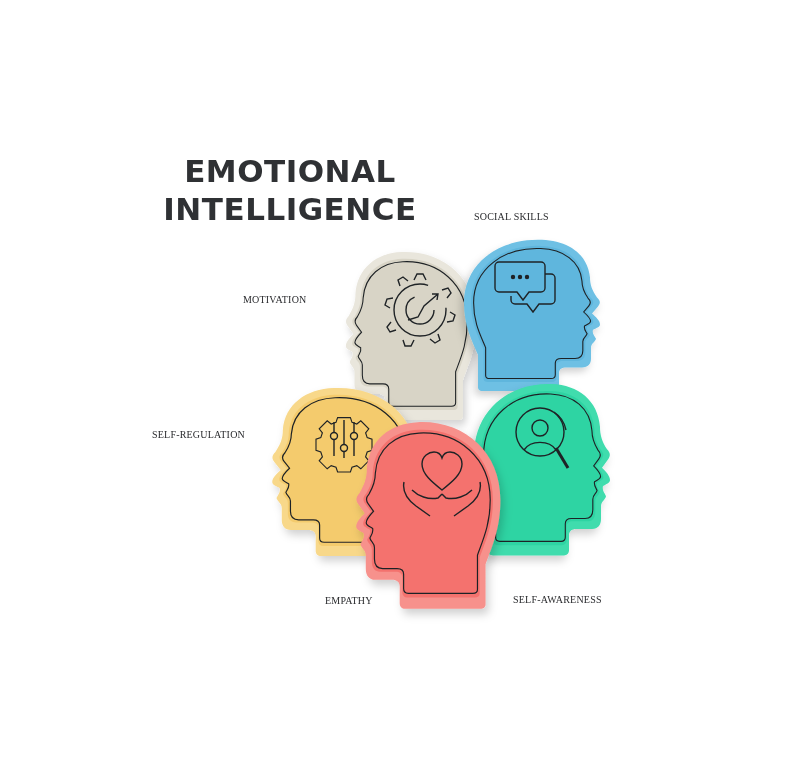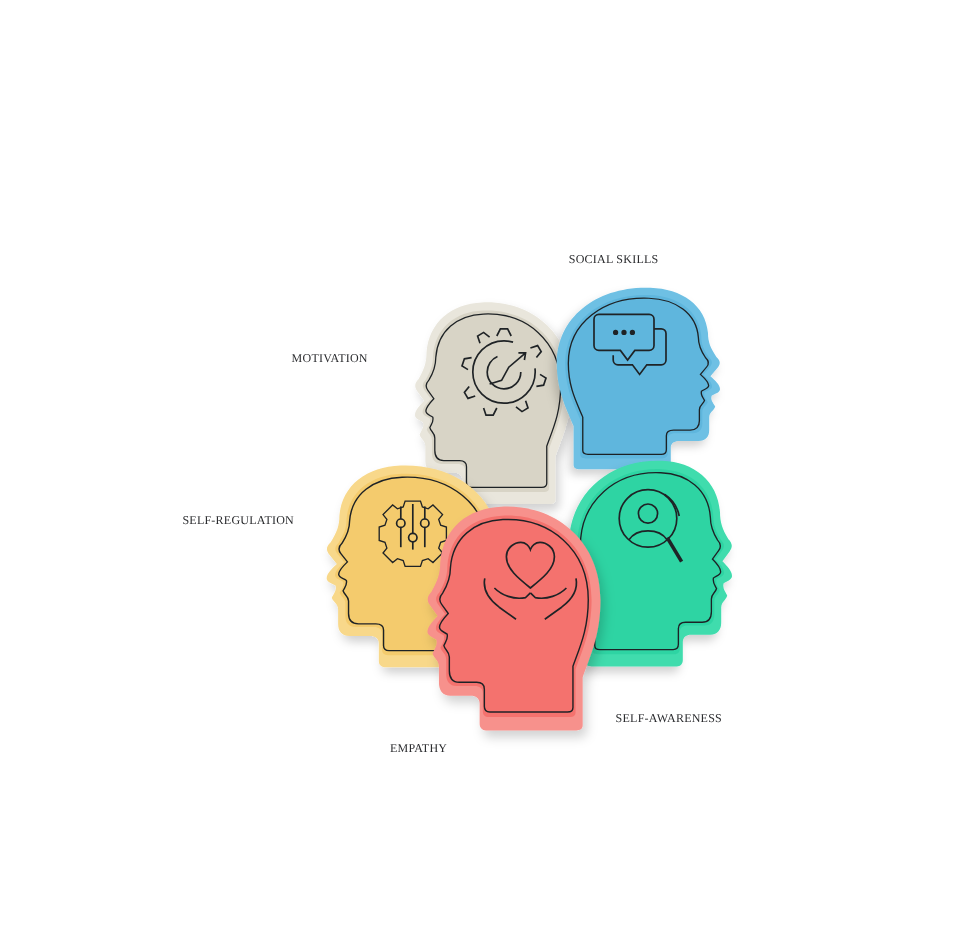--- a/index.html
+++ b/index.html
@@ -6,27 +6,29 @@
   body { width: 800px; height: 774px; position: relative; overflow: hidden; font-family: "Liberation Sans", sans-serif; }
   .title { position: absolute; left: 160px; top: 152px; width: 260px; color: #2f3134; font-family: "DejaVu Sans", sans-serif; font-weight: bold; font-size: 31px; line-height: 38px; letter-spacing: 0.5px; text-align: center; }
   .title div { white-space: nowrap; }
   .label { position: absolute; color: #2a2b2e; font-family: Liberation Serif, serif; font-size: 10px; letter-spacing: 0.2px; white-space: nowrap; }
   svg.diagram { position: absolute; left: 0; top: 0; }
 </style>
 </head>
 <body>
 
 <div class="title">
+  <div>EMOTIONAL</div>
+  <div>INTELLIGENCE</div>
 </div>
 
 <div class="label" style="left:243px; top:294px;">MOTIVATION</div>
 <div class="label" style="left:474px; top:211px;">SOCIAL SKILLS</div>
 <div class="label" style="left:152px; top:429px;text-align:center;">SELF-REGULATION</div>
 <div class="label" style="left:513px; top:594px;">SELF-AWARENESS</div>
-<div class="label" style="left:325px; top:619px;">EMPATHY</div>
+<div class="label" style="left:325px; top:595px;">EMPATHY</div>
 
 <svg class="diagram" width="800" height="774" viewBox="0 0 800 774">
   <defs>
 
     <path id="headL" d="M62,2 C105,0 140,28 140,72 C140,98 132,114 126,130 L126,166 C126,169 124,170 121,170 L50,170 C47,170 45,168 45,165 L45,150 C45,146 42,144 38,144 L22,144 C16,144 13,140 13,134 L13,122 C13,117 9,116 8,112 C10,108 12,106 11,102 C8,100 4,99 4,96 C4,92 8,88 12,84 L6,76 C3,72 4,69 7,66 C12,58 14,52 14,44 C16,18 36,3 62,2 Z"></path>
     <filter id="sh" x="-20%" y="-20%" width="140%" height="140%">
       <feDropShadow dx="3" dy="5" stdDeviation="4" flood-color="#000" flood-opacity="0.18"></feDropShadow>
     </filter>
   </defs>
 

